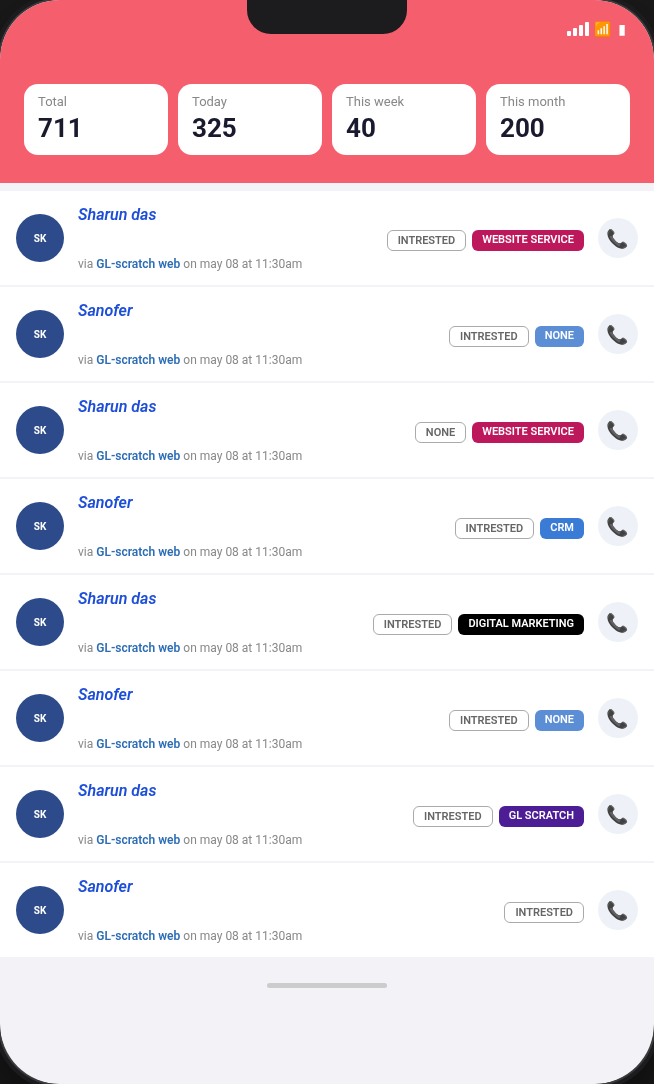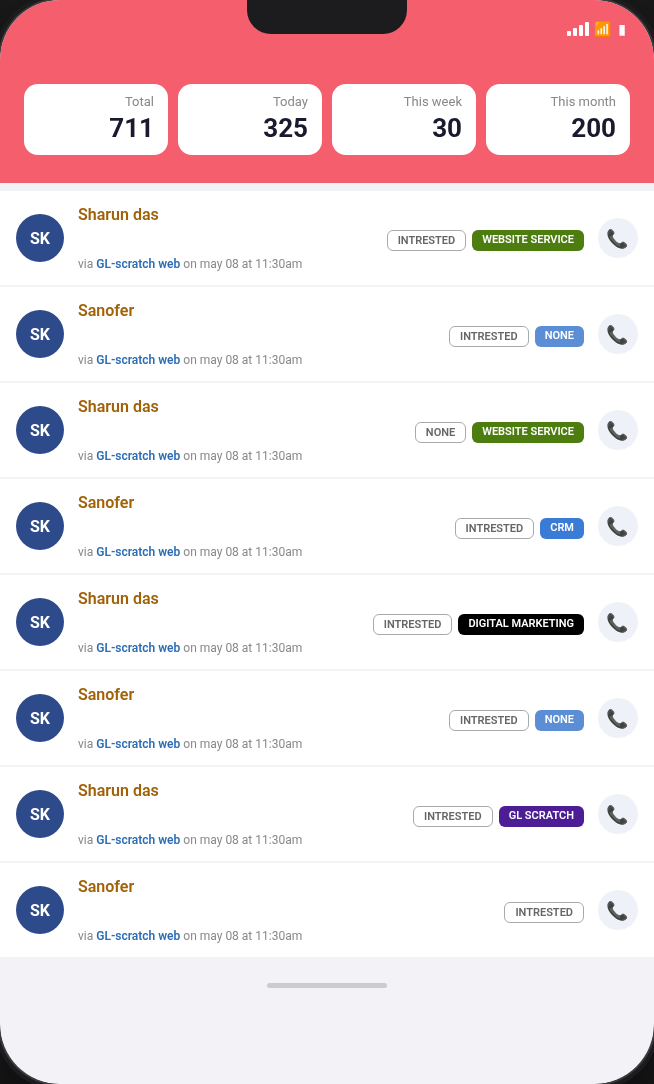--- a/index.html
+++ b/index.html
@@ -129,21 +129,20 @@
     .stats-row {
       display: flex;
       gap: 10px;
     }
 
     .stat-card {
       background: white;
       border-radius: 14px;
       padding: 10px 14px 12px;
       flex: 1;
-      text-align: right;
     }
 
     .stat-label {
       font-size: 13px;
       color: #888;
       margin-bottom: 4px;
     }
 
     .stat-value {
       font-size: 26px;
@@ -170,34 +169,35 @@
 
     .avatar {
       width: 48px;
       height: 48px;
       border-radius: 50%;
       background: #2d4a8a;
       display: flex;
       align-items: center;
       justify-content: center;
       color: white;
-      font-size: 16px;
+      font-size: 10px;
       font-weight: 700;
       flex-shrink: 0;
     }
 
     .lead-content {
       flex: 1;
     }
 
     .lead-name {
       font-size: 16px;
       font-weight: 600;
-      color: #a16207;
+      color: #1d4ed8;
       margin-bottom: 6px;
+      font-style: italic;
     }
 
     .tags {
       display: flex;
       gap: 6px;
       margin-bottom: 6px;
       flex-wrap: wrap;
       justify-content: flex-end;
     }
 
@@ -209,21 +209,21 @@
       text-transform: uppercase;
     }
 
     .tag-outline {
       border: 1.5px solid #aaa;
       color: #666;
       background: white;
     }
 
     .tag-blue {
-      background: #4d7c0f;
+      background: #be185d;
       color: white;
       border: none;
     }
 
     .tag-none {
       background: #5b8ed4;
       color: white;
       border: none;
     }
 
@@ -322,21 +322,21 @@
           <div class="stat-card">
       <div class="stat-label">Total</div>
       <div class="stat-value">711</div>
     </div>
           <div class="stat-card">
       <div class="stat-label">Today</div>
       <div class="stat-value">325</div>
     </div>
           <div class="stat-card">
       <div class="stat-label">This week</div>
-      <div class="stat-value">30</div>
+      <div class="stat-value">40</div>
     </div>
           <div class="stat-card">
       <div class="stat-label">This month</div>
       <div class="stat-value">200</div>
     </div>
         </div>
     </div>
 
     <div class="lead-list" id="lead-list">
         <div class="lead-item">

